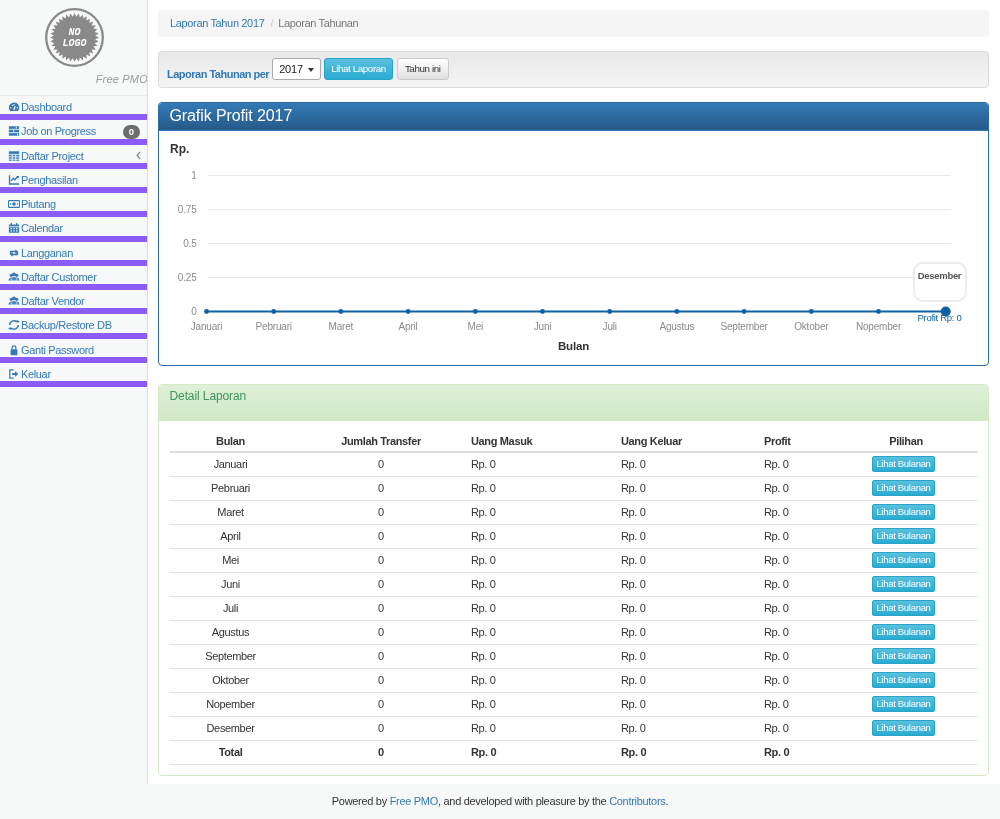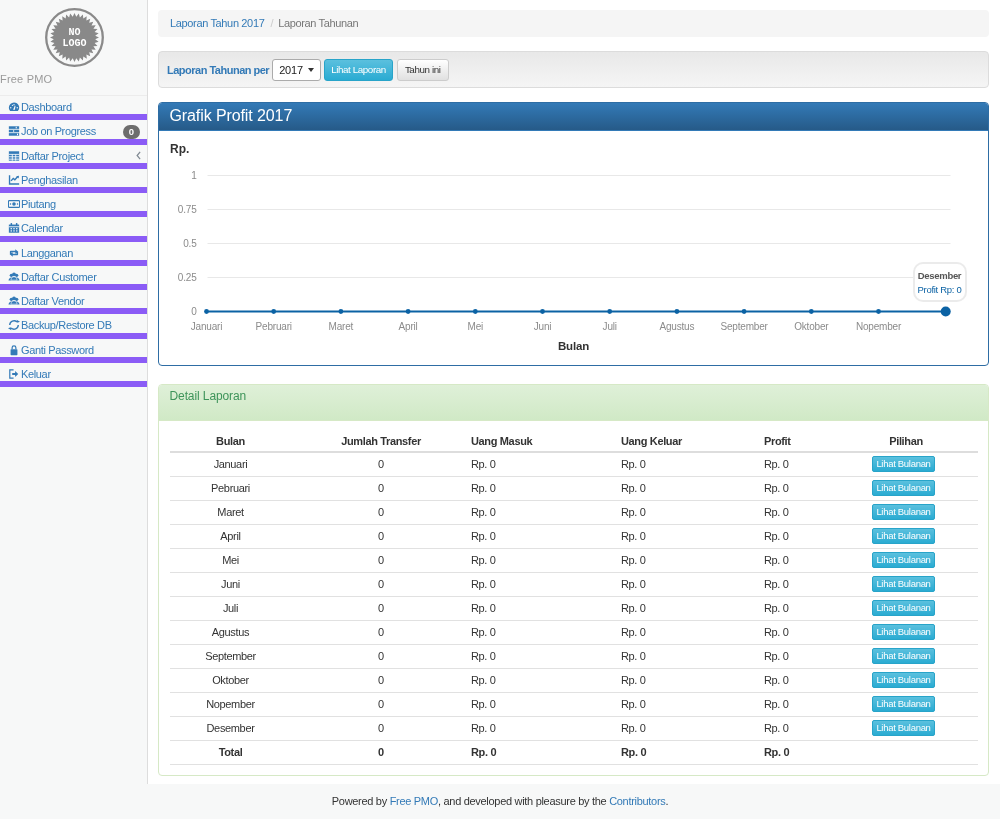--- a/index.html
+++ b/index.html
@@ -8,37 +8,37 @@
   font-family:"Liberation Sans", sans-serif;
   font-size:13px;
   background:#f7f8f8;
   position:relative;
   overflow:hidden;
 }
 a { color:#337ab7; text-decoration:none; }
 
 
 .sidebar { position:absolute; left:0; top:0; width:148px; height:784px; }
-.logo-wrap { text-align:left; padding-top:7px; }
+.logo-wrap { text-align:right; padding-top:7px;font-style:italic; }
 .brand { color:#9a9a9a; font-size:11px; letter-spacing:0.2px; margin-top:4px; line-height:14px; }
 .menu { list-style:none; margin-top:9px; border-top:1px solid #ececec; }
 .menu li { border-bottom:6px solid #8b5cf6; height:24.25px; position:relative; }
 .menu li a { display:block; color:#337ab7; font-size:11px; letter-spacing:-0.35px; line-height:23px; padding-left:8px; white-space:nowrap; }
 .menu li .mi { display:inline-block; width:12px; height:12px; vertical-align:-2px; margin-right:1px; }
 .badge0 { position:absolute; right:8.5px; top:5px; background:#6d6d6d; color:#fff; font-size:9.5px; font-weight:bold; letter-spacing:0; border-radius:7px; padding:0 5.5px; line-height:13.5px; height:13.5px; }
 .chev { position:absolute; right:7.5px; top:6px; }
 
 
 .main { position:absolute; left:147px; top:0; width:853px; height:784px; background:#fff; border-left:1px solid #ddd; padding:10px 11px 0 10px; }
 
 .breadcrumb { background:#f5f5f5; border-radius:4px; height:27px; line-height:19px; padding:4px 12px; margin-bottom:14px; color:#ccc; font-size:11px; letter-spacing:-0.35px; }
 .breadcrumb .active { color:#777; }
 .breadcrumb .sep { margin:0 5px 0 6px; color:#ccc; }
 
-.well { height:37px; background:linear-gradient(to bottom,#e8e8e8 0%,#f5f5f5 100%); border:1px solid #dcdcdc; border-radius:4px; margin-bottom:14px; padding:1px 8px; display:flex; align-items:center; }
+.well { height:37px; background:linear-gradient(to bottom,#e8e8e8 0%,#f5f5f5 100%); border:1px solid #dcdcdc; border-radius:4px; margin-bottom:14px; padding:7px 8px; display:flex; align-items:flex-end; }
 .well label { color:#337ab7; font-weight:bold; font-size:11px; letter-spacing:-0.5px; }
 .fselect { width:49px; height:22px; background:#fff; border:1px solid #ababab; border-radius:3px; margin-left:3px; position:relative; font-size:11px; letter-spacing:-0.2px; color:#222; line-height:20px; padding-left:6px; }
 .fselect .caret { position:absolute; right:6.5px; top:8.5px; width:0; height:0; border-left:3.5px solid transparent; border-right:3.5px solid transparent; border-top:4.5px solid #333; }
 .btn { display:inline-block; border-radius:3px; font-size:9.8px; letter-spacing:-0.4px; text-align:center; }
 .btn-info { color:#fff; background:linear-gradient(to bottom,#5bc0de 0%,#2aabd2 100%); border:1px solid #28a4c9; }
 .btn-default { color:#333; background:linear-gradient(to bottom,#fff 0%,#e0e0e0 100%); border:1px solid #ccc; }
 .bi1 { height:22px; line-height:20px; padding:0 6px; margin-left:3px; }
 .bd1 { height:22px; line-height:20px; padding:0 7px; margin-left:4px; }
 
 
@@ -59,21 +59,21 @@
 table.rpt .r { text-align:left; padding-right:8px; }
 .btn-xs { height:16px; line-height:14px; font-size:9.5px; letter-spacing:-0.3px; padding:0 3px; border-radius:2px; margin-right:5px; }
 tr.total td { font-weight:bold; }
 
 
 .footer { position:absolute; left:0; top:784px; width:1000px; height:35px; text-align:center; padding-top:11px; color:#333; font-size:11px; letter-spacing:-0.3px; }
 
 
 .morris-hover { position:absolute; left:753.5px; top:131px; width:54px; height:40px; background:rgba(255,255,255,.85); border:2px solid rgba(230,230,230,.8); border-radius:10px; text-align:center; padding-top:5px; }
 .morris-hover .mlabel { font-weight:bold; color:#555; font-size:9.5px; letter-spacing:-0.3px; line-height:14px; }
-.morris-hover .mval { color:#0b62a4; font-size:9.5px; letter-spacing:-0.3px; line-height:13px; }
+.morris-hover .mval { color:#0b62a4; font-size:9.5px; letter-spacing:-0.3px; line-height:13px;margin-top:28px; }
 </style>
 </head>
 <body>
 
 <div class="sidebar">
   <div class="logo-wrap">
     <svg width="61" height="61" viewBox="0 0 61 61" id="nologo" style="display:block;margin:0 auto;">
       <circle cx="30.5" cy="30.5" r="28.3" fill="none" stroke="#8a8a8a" stroke-width="2.3"></circle>
       <polygon fill="#898989" points="55.0,30.5 51.2,32.3 54.6,34.8 50.6,35.9 53.5,38.9 49.4,39.3 51.7,42.8 47.5,42.4 49.3,46.2 45.2,45.2 46.2,49.3 42.4,47.5 42.8,51.7 39.3,49.4 38.9,53.5 35.9,50.6 34.8,54.6 32.3,51.2 30.5,55.0 28.7,51.2 26.2,54.6 25.1,50.6 22.1,53.5 21.7,49.4 18.3,51.7 18.6,47.5 14.8,49.3 15.8,45.2 11.7,46.2 13.5,42.4 9.3,42.8 11.6,39.3 7.5,38.9 10.4,35.9 6.4,34.8 9.8,32.3 6.0,30.5 9.8,28.7 6.4,26.2 10.4,25.1 7.5,22.1 11.6,21.7 9.3,18.2 13.5,18.6 11.7,14.8 15.8,15.8 14.8,11.7 18.6,13.5 18.2,9.3 21.7,11.6 22.1,7.5 25.1,10.4 26.2,6.4 28.7,9.8 30.5,6.0 32.3,9.8 34.8,6.4 35.9,10.4 38.9,7.5 39.3,11.6 42.7,9.3 42.4,13.5 46.2,11.7 45.2,15.8 49.3,14.8 47.5,18.6 51.7,18.3 49.4,21.7 53.5,22.1 50.6,25.1 54.6,26.2 51.2,28.7"></polygon>
       <text x="30.5" y="27.5" font-family="Liberation Mono, monospace" font-size="10" font-weight="bold" fill="#fff" text-anchor="middle">NO</text>

